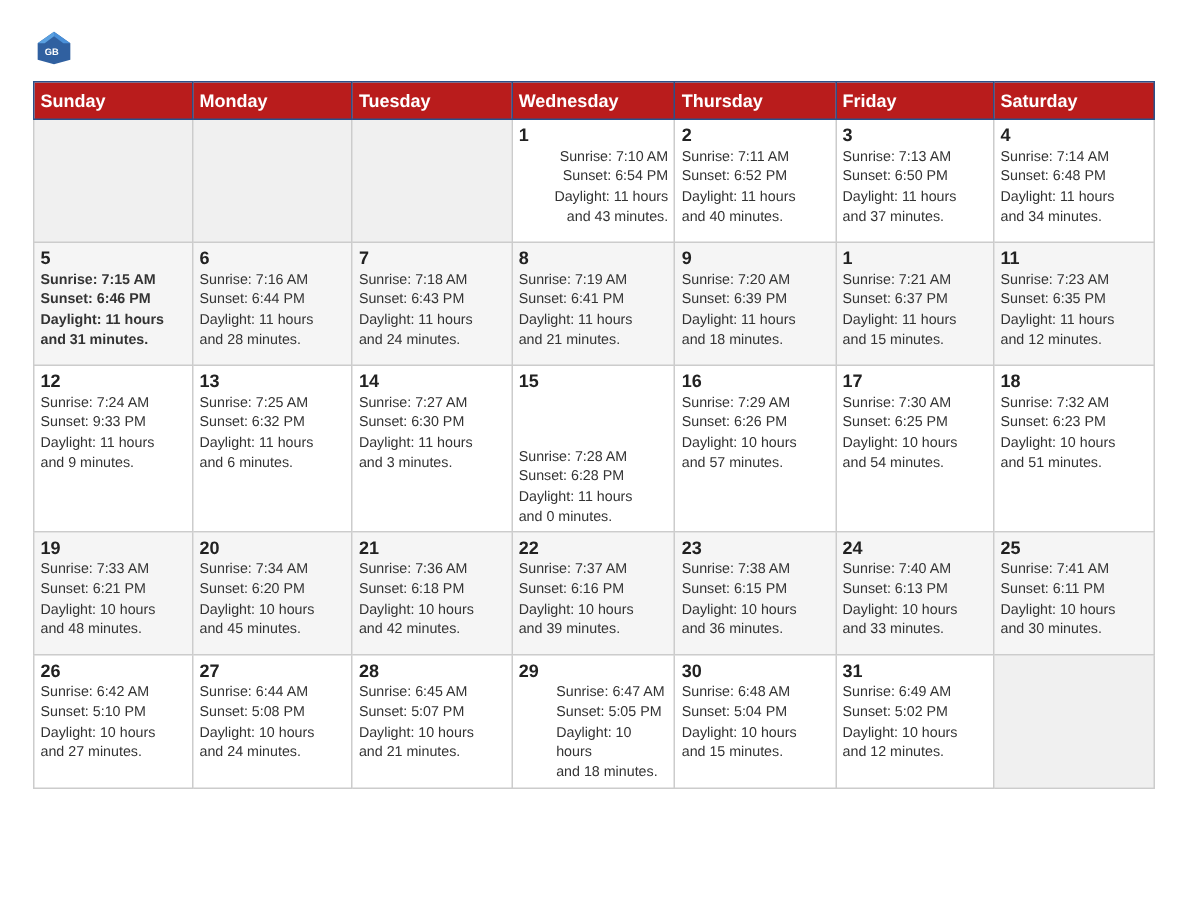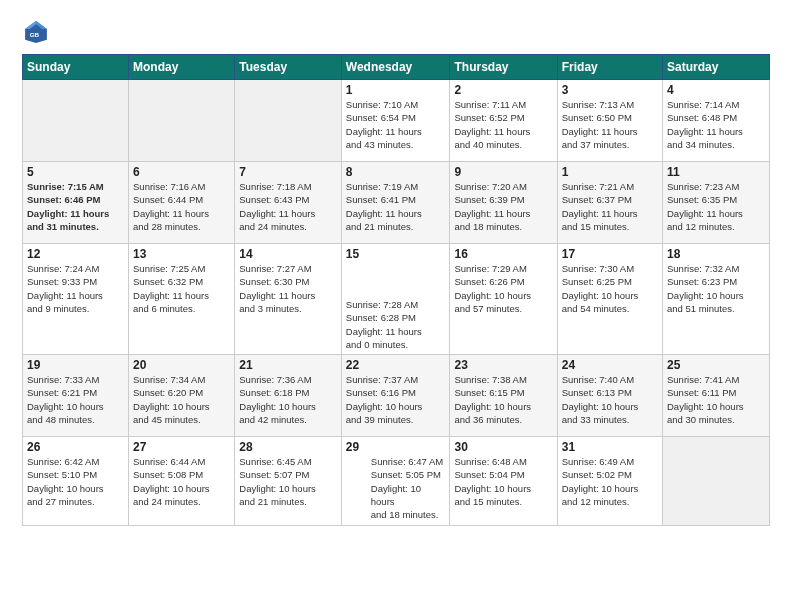--- a/index.html
+++ b/index.html
@@ -52,21 +52,21 @@
     .subtitle {
       font-size: 13px;
       color: #444;
     }
     .calendar {
       width: 100%;
       border-collapse: collapse;
       border: 1px solid #ccc;
     }
     .calendar th {
-      background: #0f766e;
+      background: #b91c1c;
       color: #fff;
       font-size: 12px;
       font-weight: bold;
       padding: 5px 4px;
       text-align: left;
       border: 1px solid #2a508a;
     }
     .calendar td {
       border: 1px solid #ccc;
       vertical-align: top;
@@ -128,21 +128,21 @@
           <th>Saturday</th>
         </tr>
     </thead>
     <tbody id="calendar-body">
     <tr>
           <td class="empty-cell"></td>
           <td class="empty-cell"></td>
           <td class="empty-cell"></td>
           <td>
             <div class="day-number">1</div>
-            <div class="day-info" style="white-space: pre-line;">Sunrise: 7:10 AM
+            <div class="day-info" style="white-space: pre-line; text-align: right;">Sunrise: 7:10 AM
 Sunset: 6:54 PM
 Daylight: 11 hours
 and 43 minutes.</div>
           </td>
           <td>
             <div class="day-number">2</div>
             <div class="day-info" style="white-space: pre-line;">Sunrise: 7:11 AM
 Sunset: 6:52 PM
 Daylight: 11 hours
 and 40 minutes.</div>

